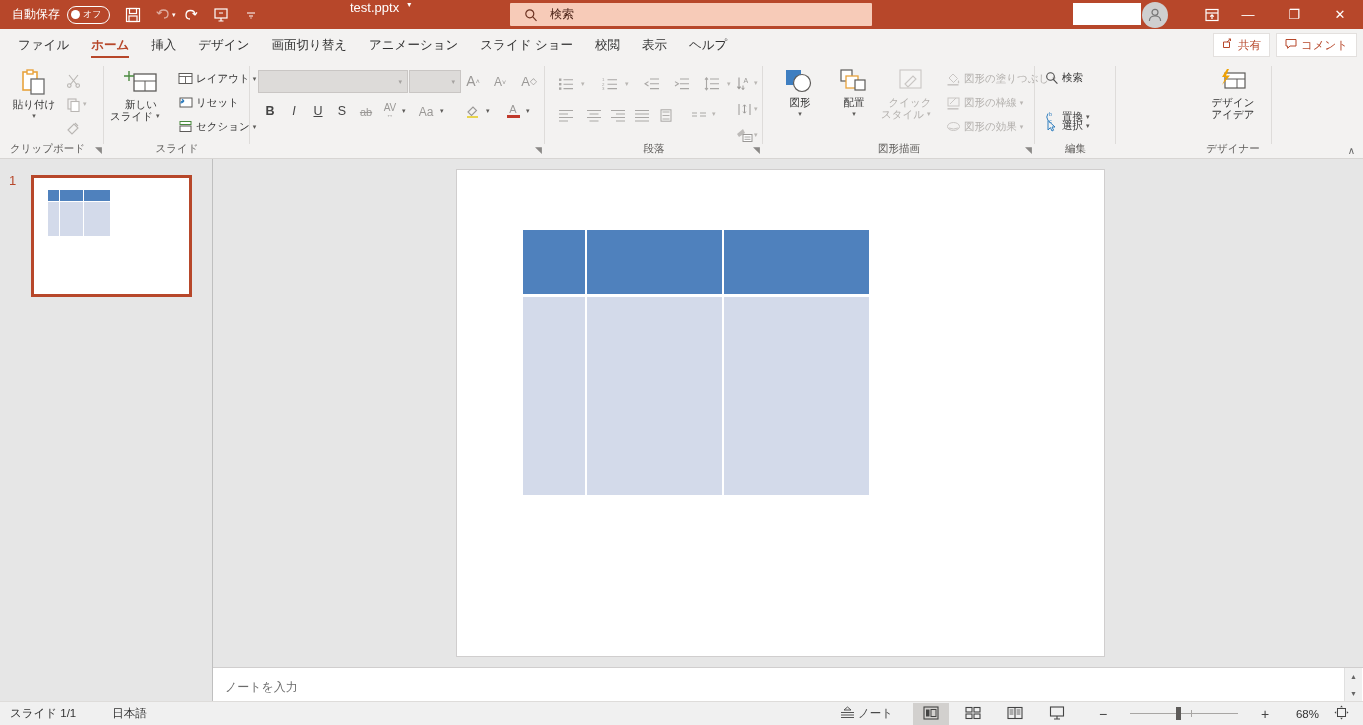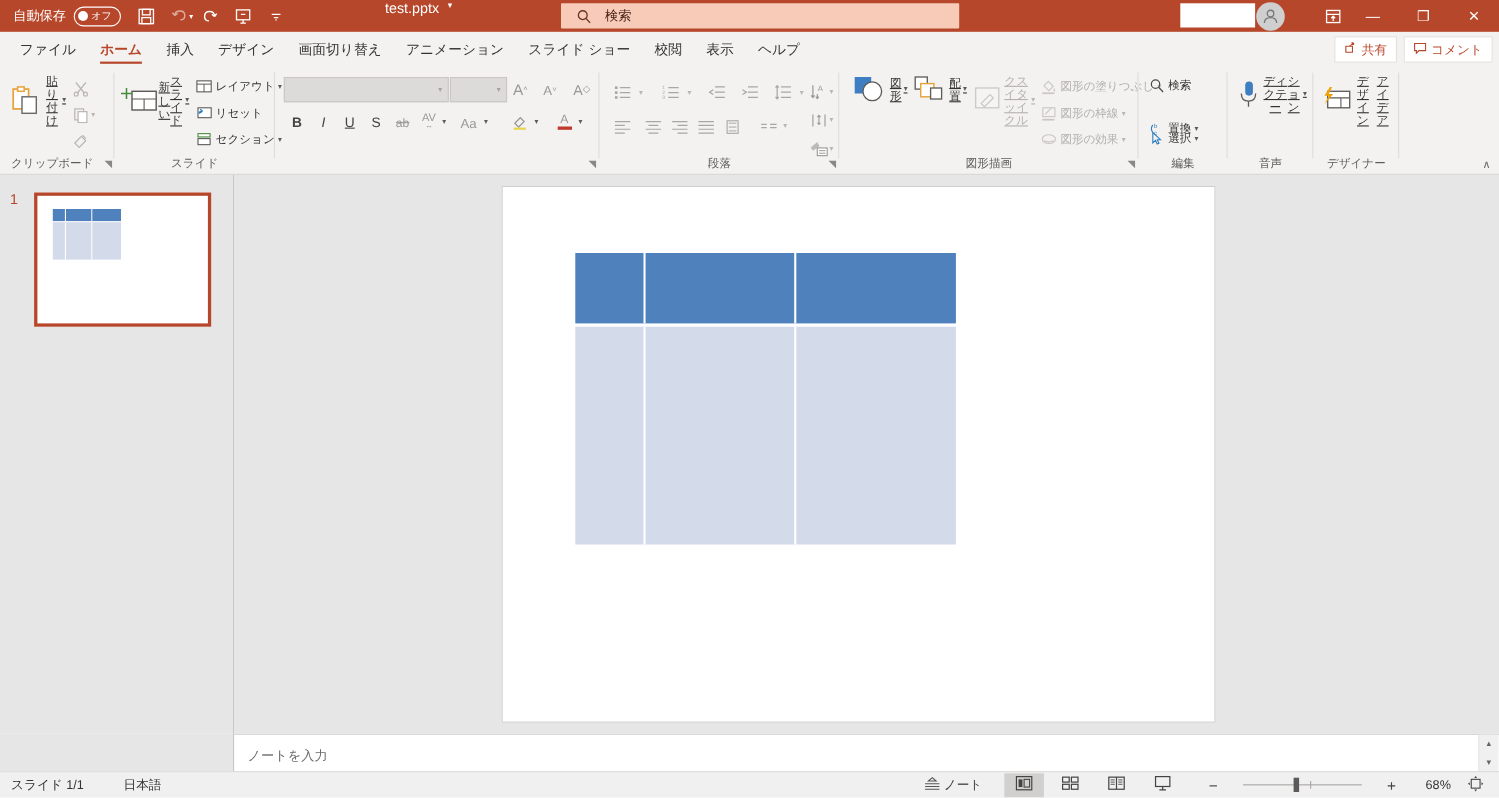--- a/index.html
+++ b/index.html
@@ -91,22 +91,22 @@
     position: absolute; bottom: 2px; left: 0; width: 100%; text-align: center;
     font-size: 10.5px; color: #5d5b59;
   }
   .rgroup-sep {
     position: absolute; top: 6px; width: 1px; height: 78px; background: #dedcda;
   }
   .dialog-launcher {
     position: absolute; bottom: 3px; font-size: 9px; color: #8a8886;
   }
   .btn-big {
-    position: absolute; display: flex; align-items: center;
-    font-size: 10.5px; color: #333333; text-align: center; line-height: 12px; text-decoration: underline;
+    position: absolute; display: flex; flex-direction: column; 
+    font-size: 10.5px; color: #333333; text-align: center; line-height: 12px;
   }
   .btn-big.dis { color: #b3b0ad; }
   .btn-sm {
     position: absolute; display: flex; align-items: center; gap: 3px;
     font-size: 10.5px; color: #333333; white-space: nowrap;
   }
   .btn-sm.dis { color: #b3b0ad; }
   .ico { display: flex; align-items: center; justify-content: center; }
   .caret-dn { font-size: 7px; color: #5d5b59; }
   .caret-dn.dis { color: #b9b6b3; }
@@ -656,38 +656,20 @@
               <path d="M3 1.5 L3 11 L5.4 8.6 L7 12 L8.6 11.2 L7 8 L10 8 Z" fill="none" stroke="#2f7ebf" stroke-width="1"></path>
             </svg>
         </span>
         <span>選択</span>
         <span class="caret-dn">▾</span>
       </div>
       <div class="rgroup-label">編集</div>
       <div class="rgroup-sep" style="left:80px;"></div>
     </div>
 
-    <div class="rgroup" style="left:1116px; width:78px;">
-      <div class="btn-big" style="left:6px; top:8px; width:66px;">
-        <span class="ico">
-          <svg width="26" height="28" viewBox="0 0 26 28">
-              <rect x="10" y="2" width="7" height="13" rx="3.5" fill="#3f7fc1"></rect>
-              <path d="M6.5 13 Q6.5 20 13 20 Q19.5 20 19.5 13" fill="none" stroke="#5d5b59" stroke-width="1.2"></path>
-              <path d="M13 20 L13 25" stroke="#5d5b59" stroke-width="1.2"></path>
-            </svg>
-        </span>
-        <span>ディクテー</span>
-        <span style="display:flex;align-items:center;gap:3px;">
-          <span>ション</span>
-          <span class="caret-dn">▾</span>
-        </span>
-      </div>
-      <div class="rgroup-label">音声</div>
-      <div class="rgroup-sep" style="left:77px;"></div>
-    </div>
 
     <div class="rgroup" style="left:1194px; width:78px;">
       <div class="btn-big" style="left:6px; top:8px; width:66px;">
         <span class="ico">
           <svg width="30" height="28" viewBox="0 0 30 28">
               <rect x="7" y="5" width="20" height="15" fill="#fff" stroke="#5d5b59" stroke-width="1.2"></rect>
               <path d="M7 11 L27 11 M19 11 L19 20" stroke="#5d5b59" stroke-width="1"></path>
               <path d="M9 1 L4 9 L8 9 L4 17 L12 7.5 L8 7.5 L11 1 Z" fill="#f0a202"></path>
             </svg>
         </span>

